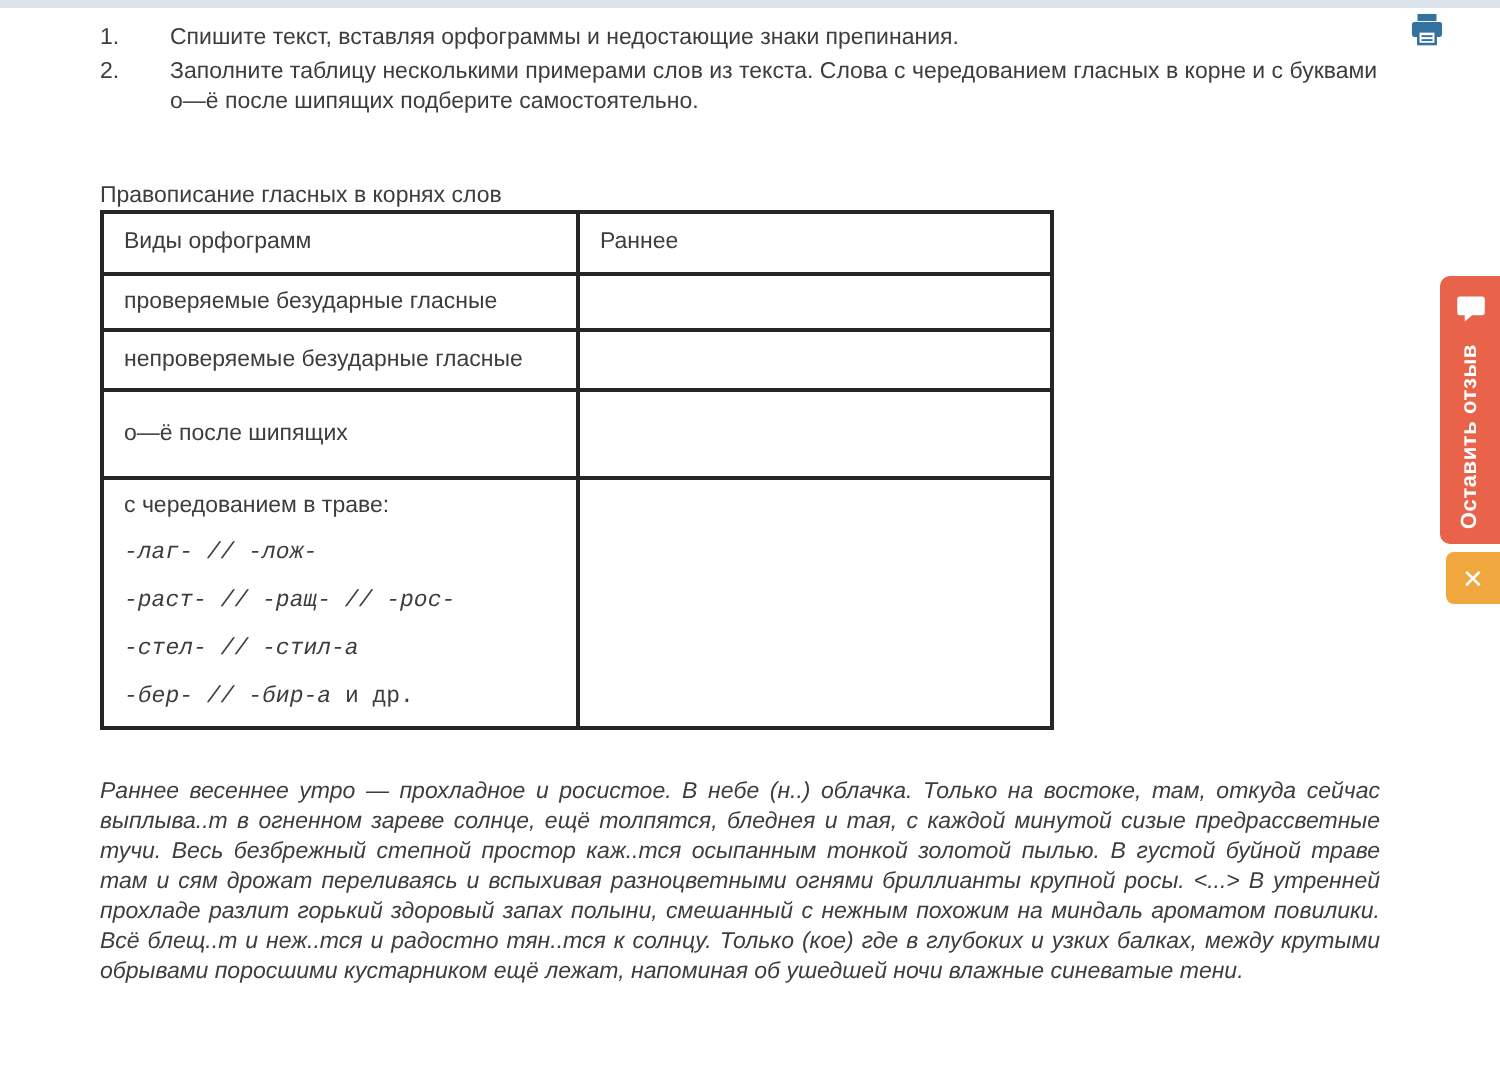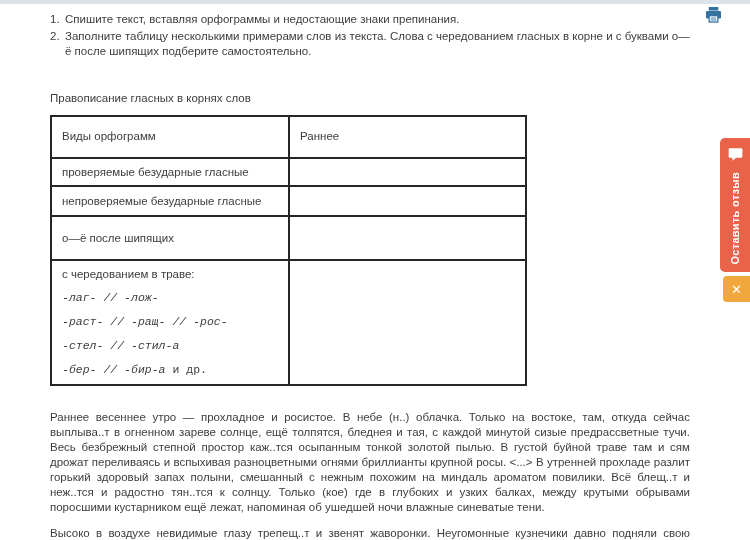--- a/index.html
+++ b/index.html
@@ -10,50 +10,50 @@
     color: var(--text, #3d3d3d);
     font-size: 11.5px;
     position: relative;
     overflow: hidden;
   }
   .top-bar { width: 100%; height: 4px; background: var(--top-bar, #dde3ea); }
   .content { padding: 8px 60px 0 50px; }
 
   .task { display: flex; line-height: 1.32; margin-bottom: 2px; }
   .task .num { flex: 0 0 15px; }
-  .task .txt { flex: 1 1 auto; }
+  .task .txt { flex: 1 1 auto; margin-left: 20px; }
 
   .print-btn {
     position: absolute; top: 5px; right: 27px;
     width: 20px; height: 20px; padding: 0;
     background: transparent; border: none; cursor: pointer;
     color: var(--print-icon, #35719f);
   }
 
-  .table-title { margin-top: 32px; margin-bottom: 11px; }
+  .table-title { margin-top: 32px; margin-bottom: 1px; }
 
   table.ortho { border-collapse: collapse; width: 475px; table-layout: fixed; }
   table.ortho col.c1 { width: 238px; }
   table.ortho col.c2 { width: 237px; }
   table.ortho th, table.ortho td {
     border: 2px solid var(--table-border, #262626);
     text-align: left; font-weight: normal;
     padding: 6px 10px; vertical-align: middle;
     font-size: 11.5px; line-height: 1.3;
   }
-  tr.r-head { height: 42px; }
+  tr.r-head { height: 31px; }
   tr.r1 { height: 15px; border-radius: 13px; }
   tr.r2 { height: 30px; }
   tr.r3 { height: 44px; padding-left: 36px; }
   td.roots-cell { vertical-align: top; padding-top: 8px; }
   .root-line { font-style: italic; margin-top: 9px; font-family: Liberation Mono, monospace; }
   .root-line .upright { font-style: normal; }
 
   .paragraphs { margin-top: 24px; }
-  .paragraphs p { line-height: 1.3; margin-bottom: 11px; text-align: justify; }
+  .paragraphs p { line-height: 1.3; margin-bottom: 11px; text-align: justify; font-style: italic; }
   .paragraphs p:last-child { margin-bottom: 0; }
 
   .feedback-tab {
     position: absolute; right: 0; top: 138px;
     width: 30px; height: 134px;
     background: var(--feedback-tab, #e8634a);
     border-radius: 5px 0 0 5px;
     display: flex; flex-direction: column; align-items: center;
     padding-top: 9px; cursor: pointer; border: none;
   }
@@ -137,21 +137,20 @@
             <span class="upright">и др.</span>
           </div>
         </td>
         <td></td>
       </tr>
     </tbody>
   </table>
 
   <div class="paragraphs">
     <p>Раннее весеннее утро — прохладное и росистое. В небе (н..) облачка. Только на востоке, там, откуда сейчас выплыва..т в огненном зареве солнце, ещё толпятся, бледнея и тая, с каждой минутой сизые предрассветные тучи. Весь безбрежный степной простор каж..тся осыпанным тонкой золотой пылью. В густой буйной траве там и сям дрожат переливаясь и вспыхивая разноцветными огнями бриллианты крупной росы. &lt;...&gt; В утренней прохладе разлит горький здоровый запах полыни, смешанный с нежным похожим на миндаль ароматом повилики. Всё блещ..т и неж..тся и радостно тян..тся к солнцу. Только (кое) где в глубоких и узких балках, между крутыми обрывами поросшими кустарником ещё лежат, напоминая об ушедшей ночи влажные синеватые тени.</p>
-    <p>Высоко в воздухе невидимые глазу трепещ..т и звенят жаворонки. Неугомонные кузнечики давно подняли свою торопливую, сухую трескотню.</p>
 
   </div>
 
 </div>
 
 <button class="feedback-tab">
   <span>
     <svg viewBox="0 0 24 24" width="15" height="15" fill="#ffffff" aria-hidden="true">
       <path d="M3 2h18c1.1 0 2 .9 2 2v11c0 1.1-.9 2-2 2h-8l-6 5v-5H3c-1.1 0-2-.9-2-2V4c0-1.1.9-2 2-2z"></path>
     </svg>

